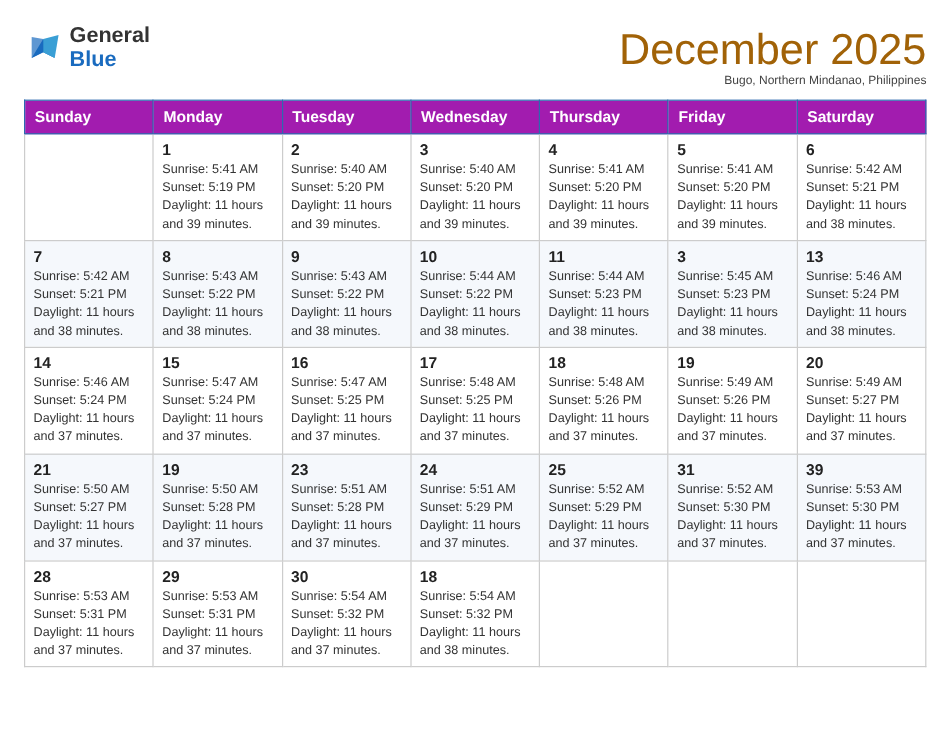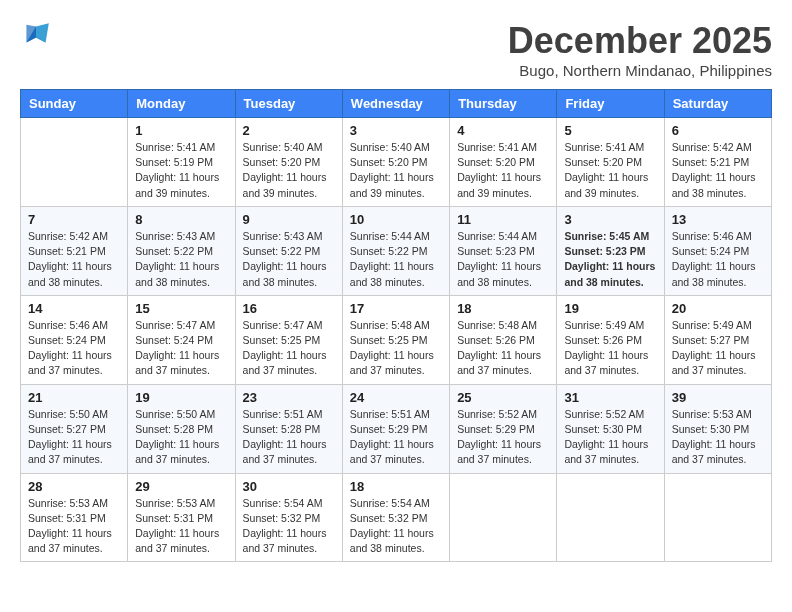--- a/index.html
+++ b/index.html
@@ -32,35 +32,35 @@
     .logo-blue { color: #1a6bbf; }
     .logo-bird {
       width: 32px;
       height: 28px;
     }
     .title-block {
       text-align: right;
     }
     .month-title {
       font-size: 36px;
-      font-weight: bold;
-      color: #404040;
+      font-weight: normal;
+      color: #a16207;
       text-align: right;
     }
     .location {
-      font-size: 15px;
+      font-size: 10px;
       color: #444;
     }
     .calendar {
       width: 100%;
       border-collapse: collapse;
       border: 1px solid #ccc;
     }
     .calendar th {
-      background: #3b82f6;
+      background: #a21caf;
       color: #fff;
       text-align: left;
       padding: 6px 8px;
       font-size: 13px;
       font-weight: bold;
       border: 1px solid #2d6aaf;
     }
     .calendar td {
       vertical-align: top;
       border: 1px solid #ccc;
@@ -91,20 +91,24 @@
 </head>
 <body>
 
 <div class="header">
   <div class="logo">
     <svg class="logo-bird" viewBox="0 0 40 35">
       <polygon points="8,28 20,8 32,28 20,22" fill="#1a6bbf"></polygon>
       <polygon points="20,8 36,4 32,28 20,22" fill="#3a9fd5"></polygon>
       <polygon points="20,8 8,6 8,28 20,22" fill="#1a6bbf" opacity="0.7"></polygon>
     </svg>
+    <div class="logo-text">
+      <span class="logo-general">General</span>
+      <span class="logo-blue">Blue</span>
+    </div>
   </div>
   <div class="title-block">
     <div class="month-title">December 2025</div>
     <div class="location">Bugo, Northern Mindanao, Philippines</div>
   </div>
 </div>
 
 <table class="calendar">
   <thead>
     <tr id="header-row">
@@ -194,21 +198,21 @@
         </td>
         <td>
           <span class="day-number">11</span>
           <div class="day-info" style="white-space: pre-line;">Sunrise: 5:44 AM
 Sunset: 5:23 PM
 Daylight: 11 hours
 and 38 minutes.</div>
         </td>
         <td>
           <span class="day-number">3</span>
-          <div class="day-info" style="white-space: pre-line; font-weight: bold;">Sunrise: 5:45 AM
+          <div class="day-info" style="white-space: pre-line;">Sunrise: 5:45 AM
 Sunset: 5:23 PM
 Daylight: 11 hours
 and 38 minutes.</div>
         </td>
         <td>
           <span class="day-number">13</span>
           <div class="day-info" style="white-space: pre-line;">Sunrise: 5:46 AM
 Sunset: 5:24 PM
 Daylight: 11 hours
 and 38 minutes.</div>

